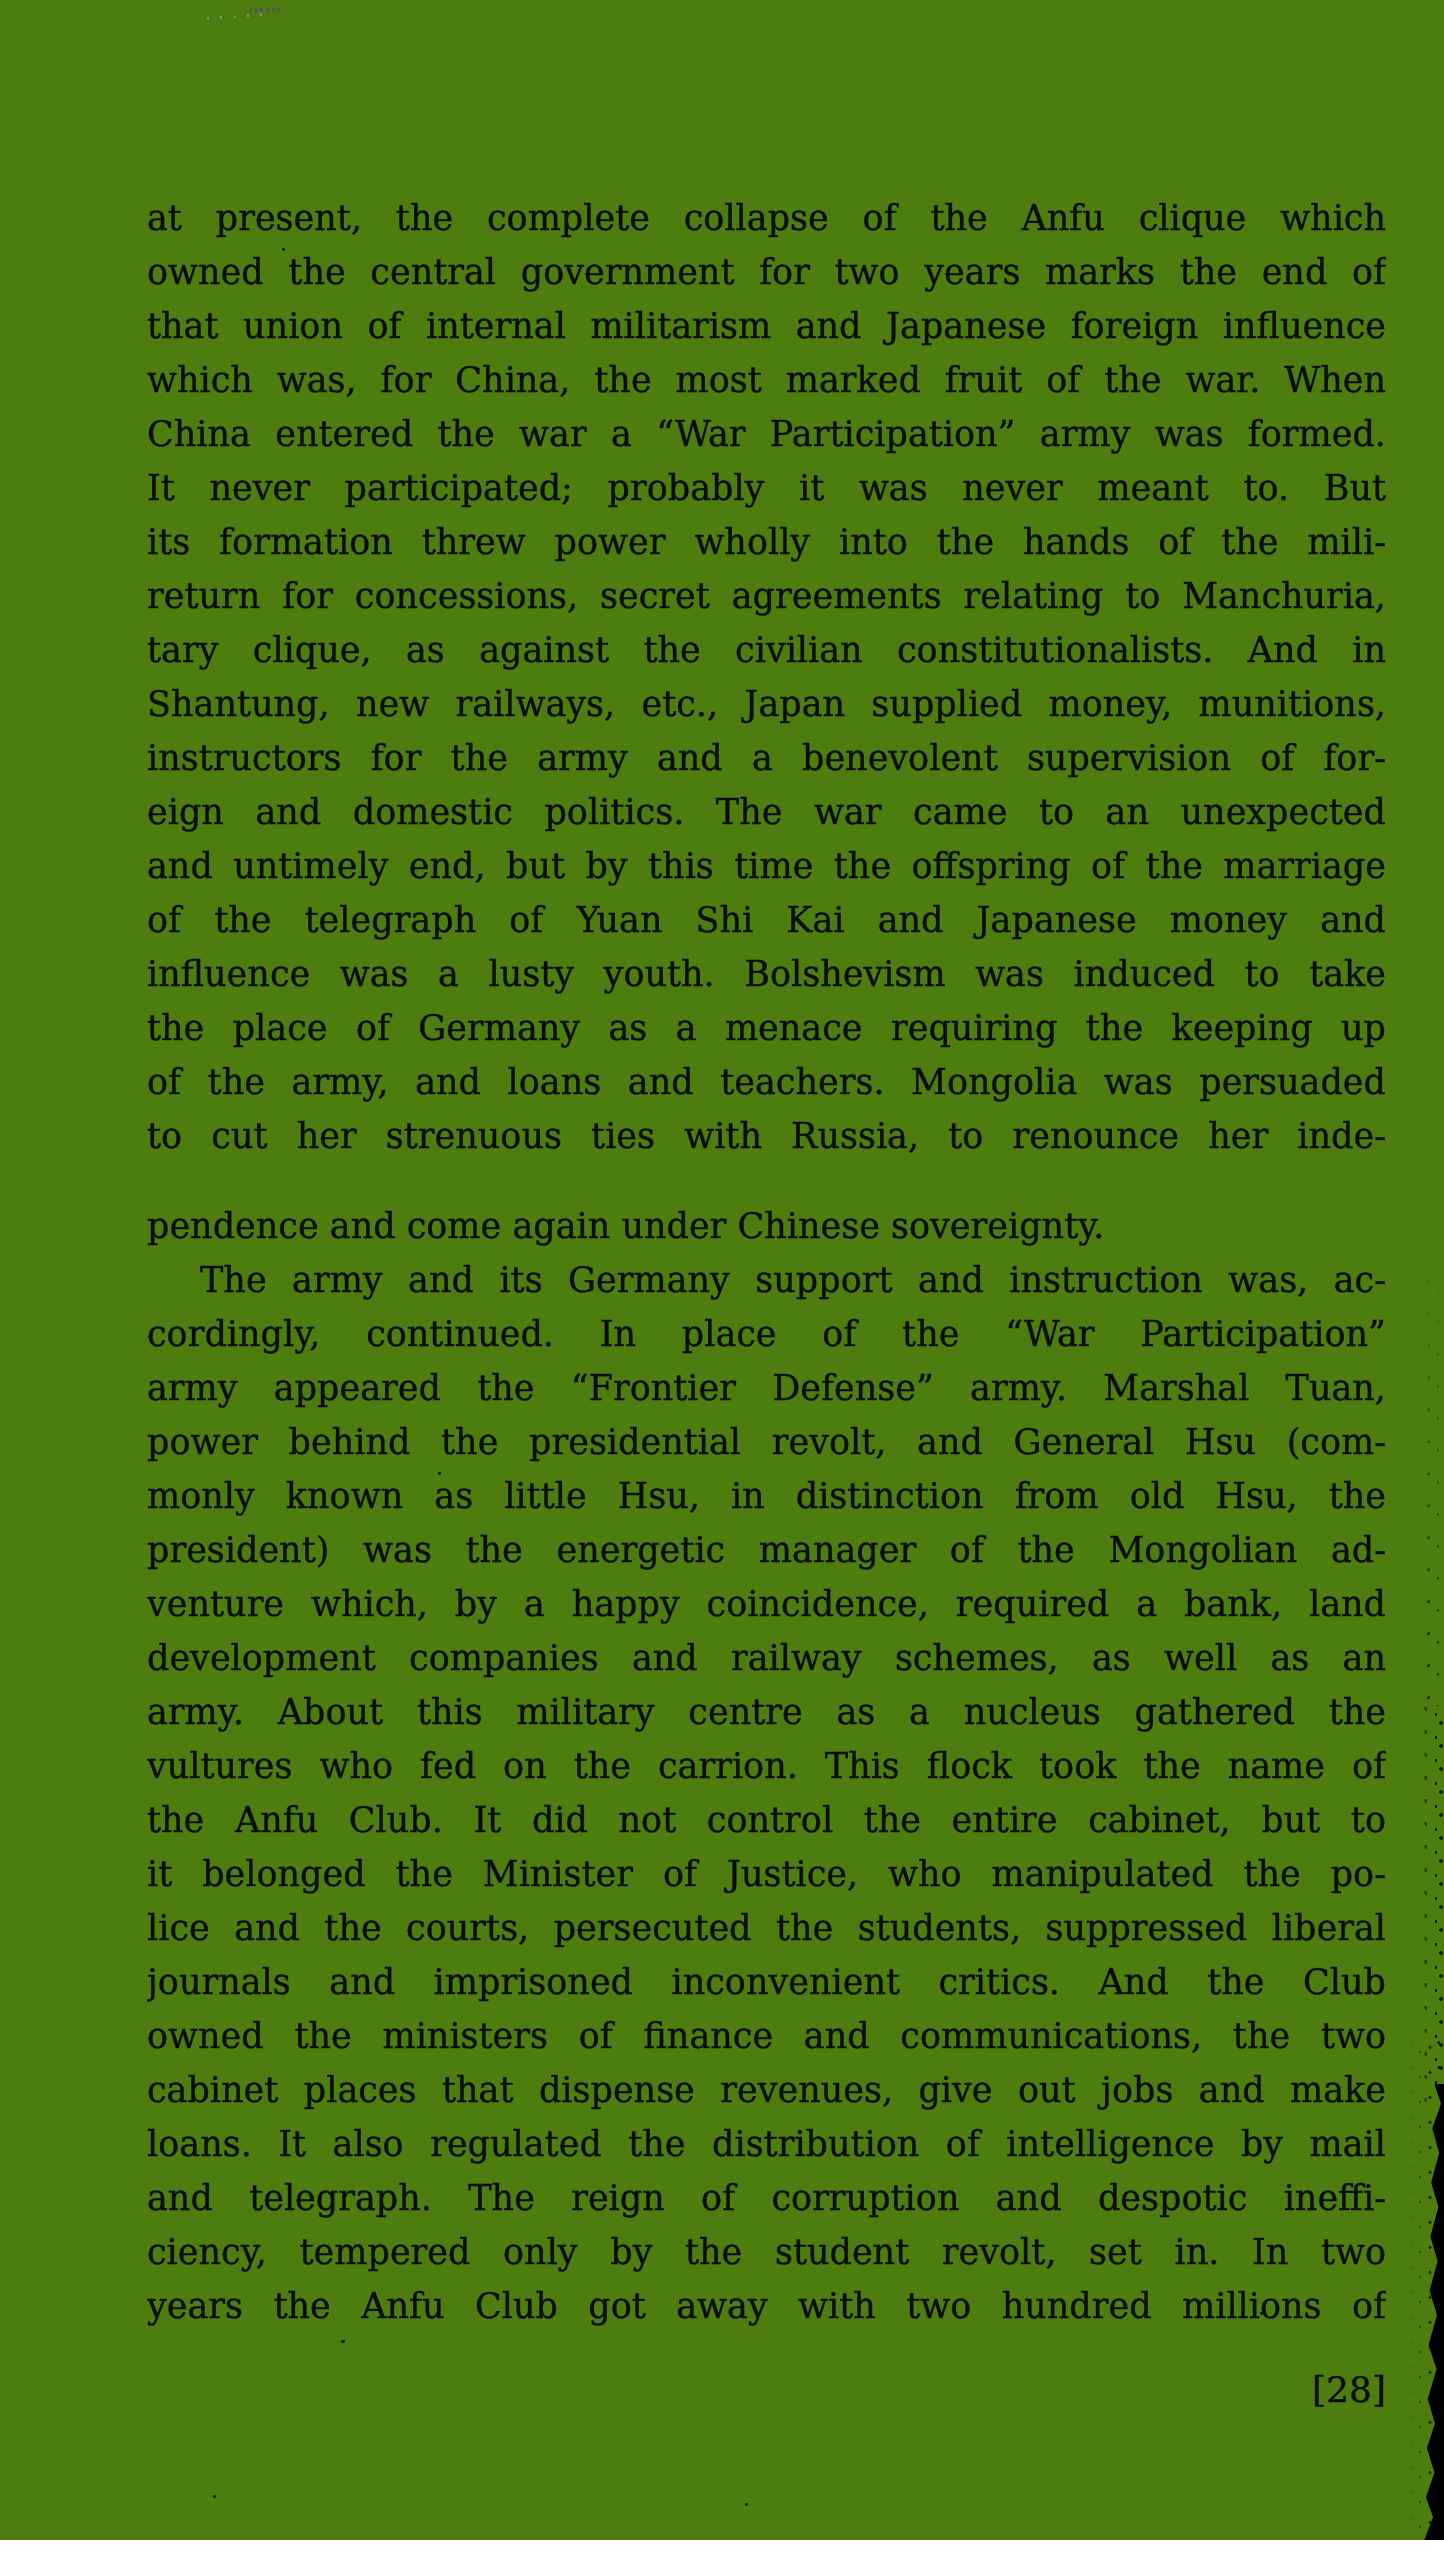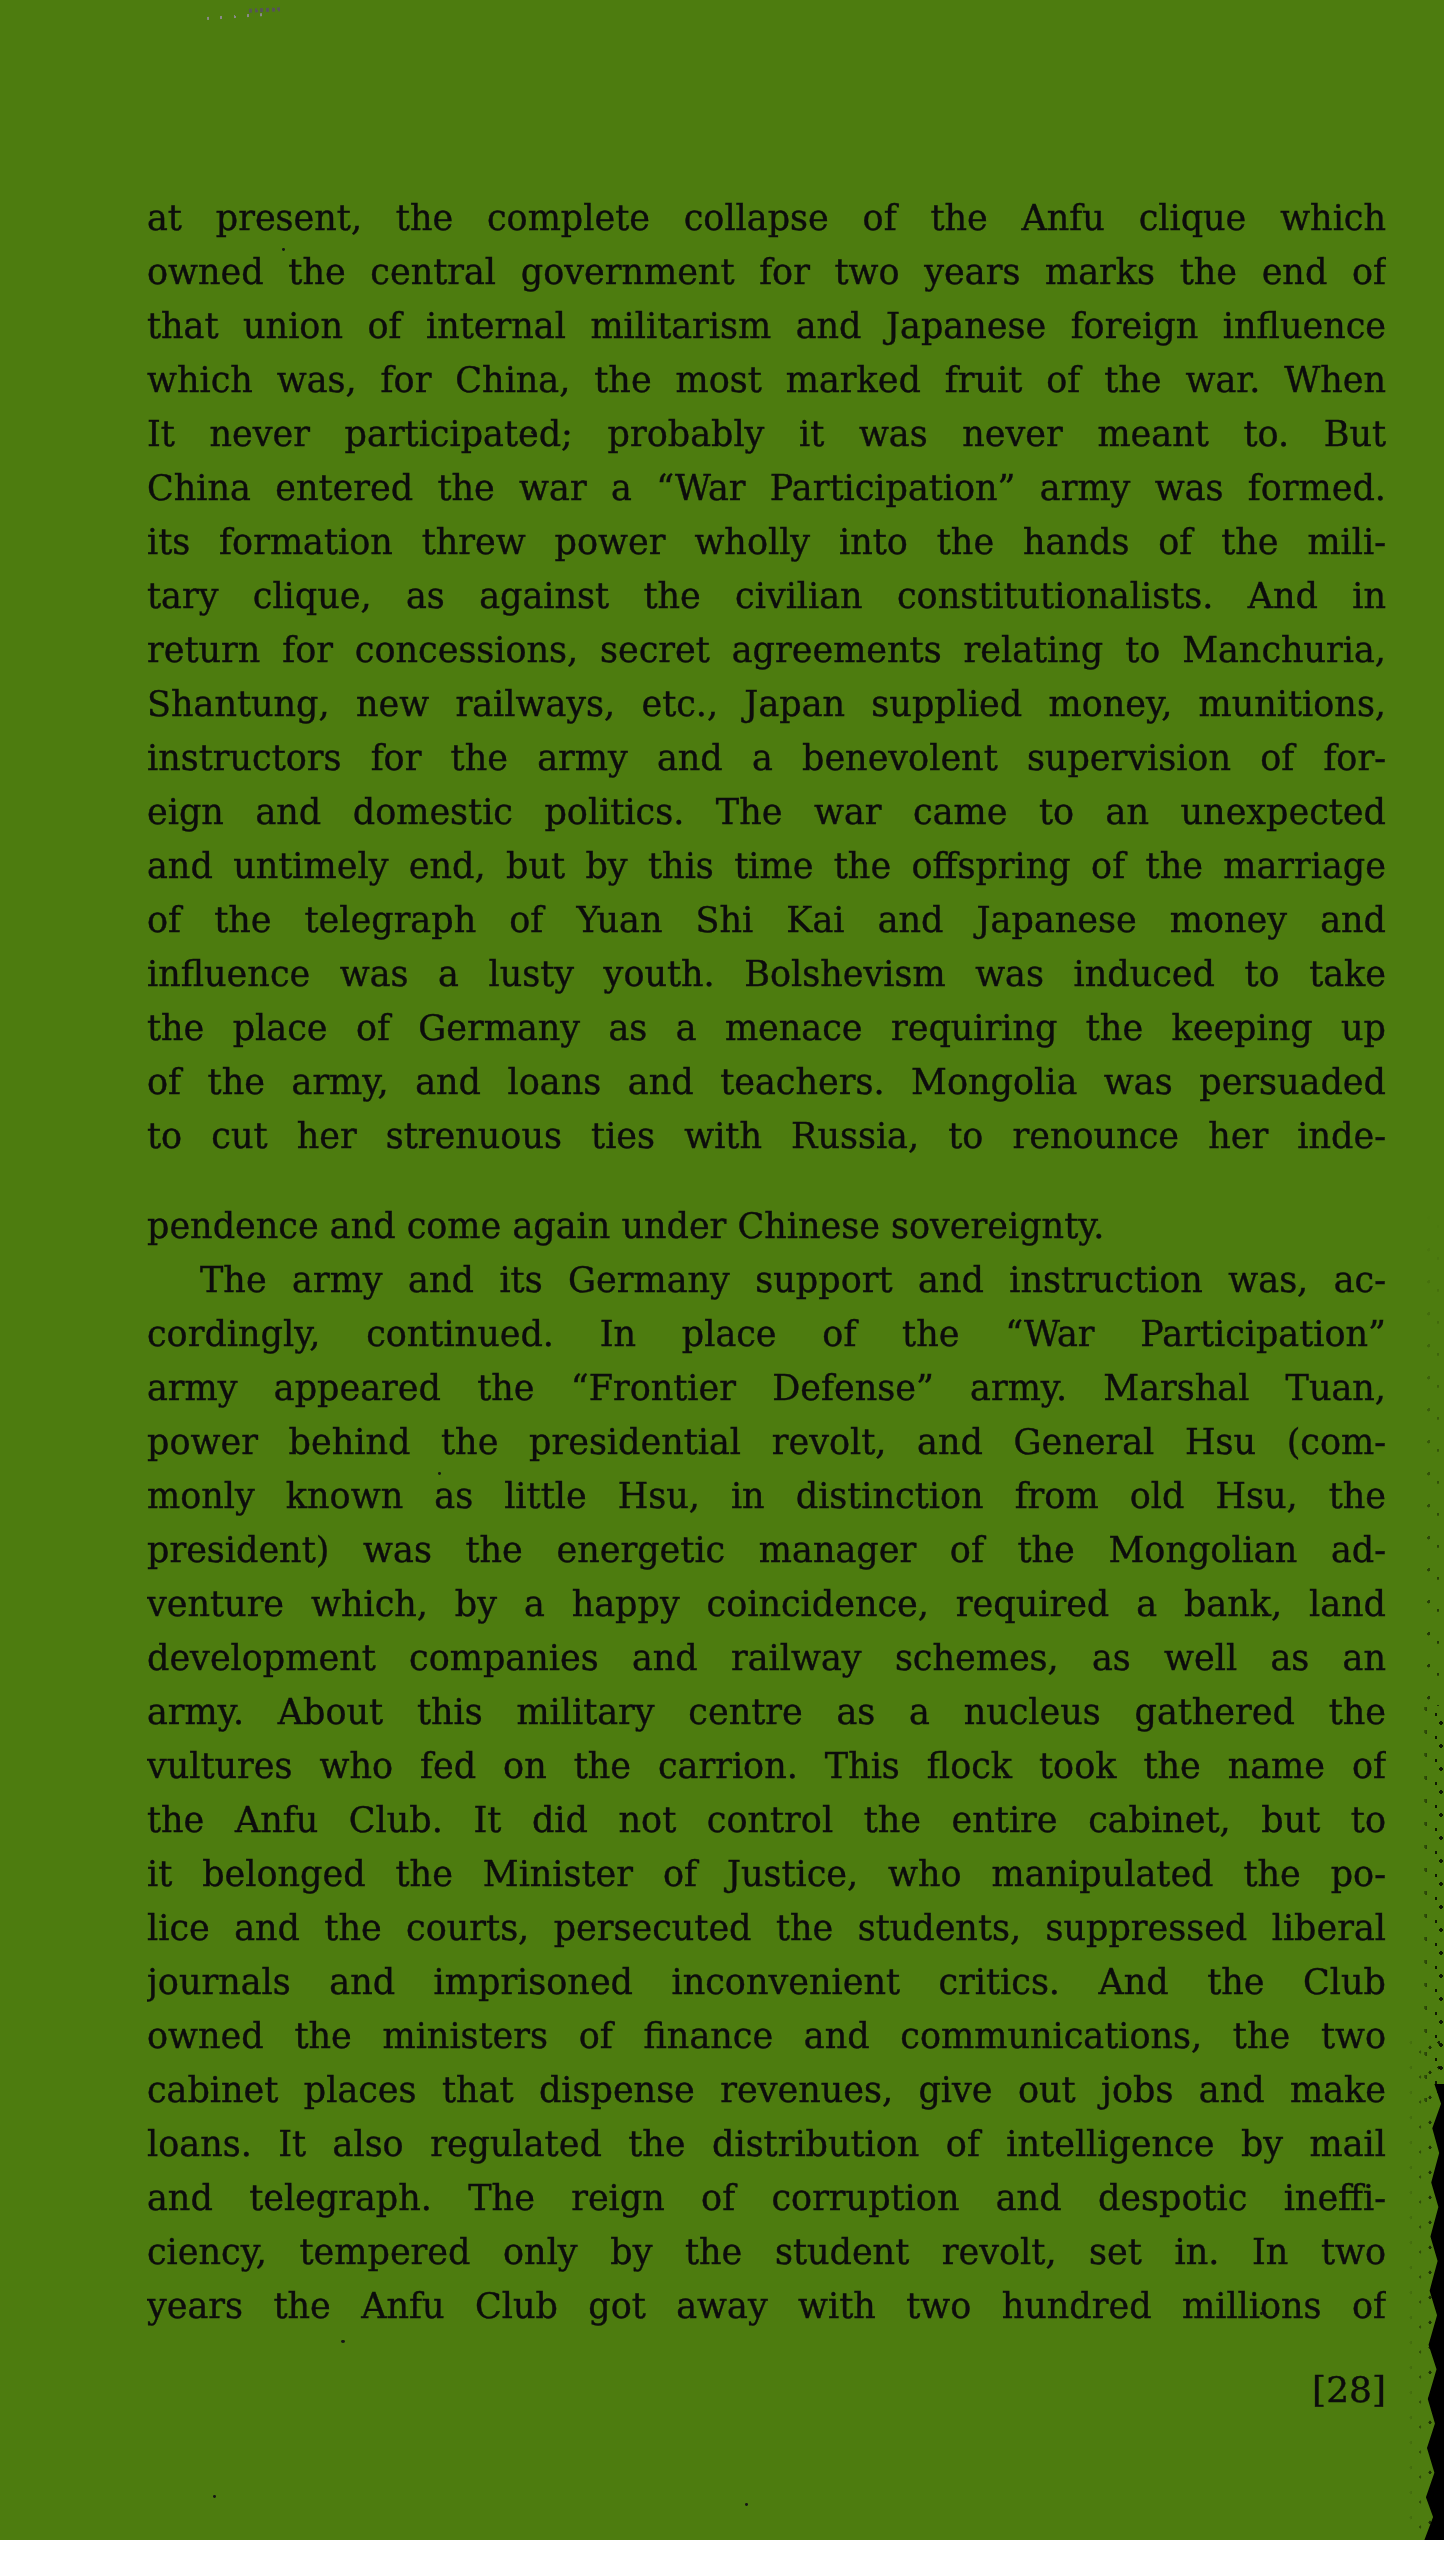--- a/index.html
+++ b/index.html
@@ -125,25 +125,25 @@
 <body>
 
 <div class="page">
   <div class="pencil-mark"></div>
 
   <div class="text-block">
       <div class="text-line">at present, the complete collapse of the Anfu clique which</div>
       <div class="text-line">owned the central government for two years marks the end of</div>
       <div class="text-line">that union of internal militarism and Japanese foreign influence</div>
       <div class="text-line">which was, for China, the most marked fruit of the war.  When</div>
+      <div class="text-line">China entered the war a “War Participation” army was formed.</div>
       <div class="text-line">It never participated; probably it was never meant to.  But</div>
-      <div class="text-line">China entered the war a “War Participation” army was formed.</div>
       <div class="text-line">its formation threw power wholly into the hands of the mili-</div>
+      <div class="text-line">return for concessions, secret agreements relating to Manchuria,</div>
       <div class="text-line">tary clique, as against the civilian constitutionalists.  And in</div>
-      <div class="text-line">return for concessions, secret agreements relating to Manchuria,</div>
       <div class="text-line">Shantung, new railways, etc., Japan supplied money, munitions,</div>
       <div class="text-line">instructors for the army and a benevolent supervision of for-</div>
       <div class="text-line">eign and domestic politics.  The war came to an unexpected</div>
       <div class="text-line">and untimely end, but by this time the offspring of the marriage</div>
       <div class="text-line">of the telegraph of Yuan Shi Kai and Japanese money and</div>
       <div class="text-line">influence was a lusty youth.  Bolshevism was induced to take</div>
       <div class="text-line">the place of Germany as a menace requiring the keeping up</div>
       <div class="text-line">of the army, and loans and teachers.  Mongolia was persuaded</div>
       <div class="text-line">to cut her strenuous ties with Russia, to renounce her inde-</div>
       <div class="text-line no-justify">pendence and come again under Chinese sovereignty.</div>

